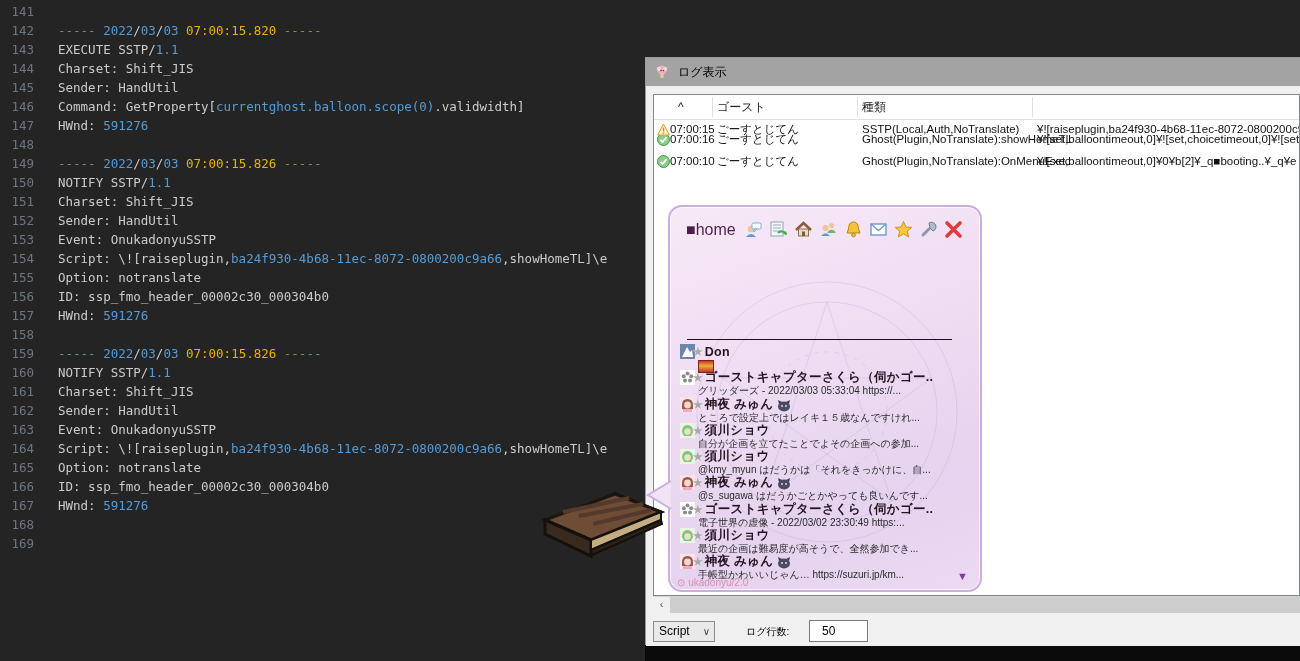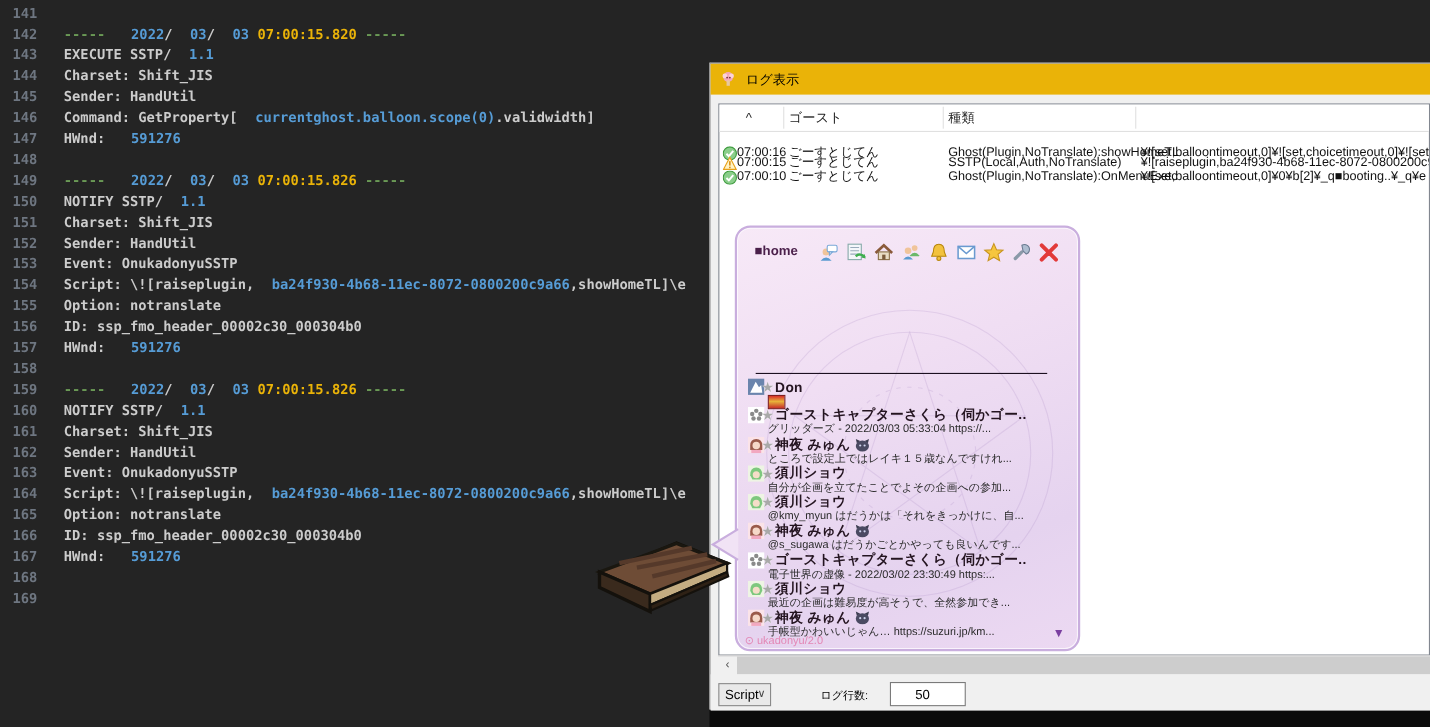--- a/index.html
+++ b/index.html
@@ -3,62 +3,62 @@
 <meta charset="utf-8">
 <style>
   html,body{margin:0;padding:0;}
   body{width:1300px;height:661px;position:relative;overflow:hidden;background:#242424;
        font-family:"Liberation Sans",sans-serif;}
 
   
   .editor{position:absolute;left:0;top:2px;width:645px;height:659px;
           font-family:"DejaVu Sans Mono",monospace;font-size:12.5px;line-height:19px;
           color:#cccccc;white-space:pre;}
-  .editor .line{height:19px;font-weight:bold;}
+  .editor .line{height:19px;}
   .editor .ln{display:inline-block;width:34px;text-align:right;color:#6e7681;margin-right:24px;}
-  .seg-def{color:#cccccc;} .seg-blu{color:#569cd6;margin-left:16px;} .seg-grn{color:#eab308;} .seg-dsh{color:#6a9955;}
+  .seg-def{color:#cccccc;} .seg-blu{color:#569cd6;} .seg-grn{color:#eab308;} .seg-dsh{color:#6a9955;}
 
   
   .dialog{position:absolute;left:645px;top:57px;width:655px;height:588px;background:#f0f0f0;
           border-left:1px solid #9b9b9b;border-top:1px solid #9b9b9b;box-sizing:border-box;z-index:1;}
-  .titlebar{position:absolute;left:0;top:0;right:0;height:28px;background:#eab308;display:flex;align-items:center;}
+  .titlebar{position:absolute;left:0;top:0;right:0;height:28px;background:#a3a3a3;display:flex;align-items:center;}
   .title-icon{width:16px;height:16px;margin:0 8px 0 8px;}
   .title-text{font-size:12px;color:#000;}
   .listarea{position:absolute;left:7px;top:36px;right:0;height:502px;background:#fff;
             border:1px solid #828790;box-sizing:border-box;overflow:hidden;
             font-size:11.5px;color:#111;}
   .lheader{position:absolute;left:0;top:0;right:0;height:24px;background:#fff;border-bottom:1px solid #e0e0e0;}
   .lheader .hcol{position:absolute;top:0;height:24px;line-height:24px;color:#222;font-size:12px;}
   .hdiv{position:absolute;top:2px;width:1px;height:20px;background:#e0e0e0;}
   .lrow{position:absolute;left:0;right:0;height:17px;}
   .lrow span{position:absolute;white-space:nowrap;line-height:17px;}
   .c-time{left:16px;} .c-ghost{left:63px;} .c-kind{left:208px;text-align:center;} .c-content{left:383px;}
   .stat{position:absolute;left:3px;top:2px;width:13px;height:13px;}
 
   .hscroll{position:absolute;left:7px;right:0;top:538px;height:17px;background:#f0f0f0;border-top:1px solid #d4d4d4;}
   .hs-btn{position:absolute;left:0;top:0;width:17px;height:16px;background:#f0f0f0;color:#555;
           font-size:11px;text-align:center;line-height:15px;}
   .hs-thumb{position:absolute;left:17px;top:0;right:0;height:16px;background:#cdcdcd;}
 
   .controls{position:absolute;left:0;right:0;top:555px;height:33px;background:#f0f0f0;}
-  .combo{position:absolute;left:7px;top:8px;width:48px;height:21px;background:#e9e9e9;border:1px solid #8a8a8a;
+  .combo{position:absolute;left:7px;top:8px;width:62px;height:21px;background:#e9e9e9;border:1px solid #8a8a8a;
          box-sizing:border-box;font-size:12px;color:#000;line-height:19px;padding-left:5px;}
   .combo .chev{position:absolute;right:4px;top:0;color:#444;font-size:10px;line-height:19px;}
   .ctl-label{position:absolute;left:100px;top:12px;font-size:10px;color:#000;}
   .ctl-input{position:absolute;left:163px;top:7px;width:45px;height:20px;border:1px solid #7a7a7a;background:#fff;
-             font-size:12px;font-family:"Liberation Sans",sans-serif;padding:0 0 0 22px;}
+             font-size:12px;font-family:"Liberation Sans",sans-serif;padding:0 0 0 12px;}
   .understrip{position:absolute;left:645px;top:645px;width:655px;height:16px;background:#0b0b0b;}
 
   
   .balloon{position:absolute;left:668px;top:205px;width:314px;height:387px;z-index:3;
            background:linear-gradient(160deg,#f7e9f7 0%,#f0def3 35%,#e5d3ef 75%,#ecd9f2 100%);
            border:2px solid #c9aede;border-radius:14px;box-sizing:border-box;
            box-shadow:inset 0 0 0 1px rgba(255,255,255,.7);}
   .wm{position:absolute;left:0;top:20px;pointer-events:none;}
-  .b-home{position:absolute;left:16px;top:14px;font-size:12px;font-weight:bold;color:#4a1f4a;}
+  .b-home{position:absolute;left:16px;top:14px;font-size:16px;font-weight:normal;color:#4a1f4a;}
   .b-icons{position:absolute;left:74px;top:13px;display:flex;gap:6px;}
   .b-icons .bi{width:19px;height:19px;}
   .b-sep{position:absolute;left:17px;top:132px;width:265px;height:1px;background:#1c1020;}
   .b-entries{position:absolute;left:10px;top:137px;right:8px;}
   .b-entry{height:26.3px;overflow:visible;}
   .b-row1{display:flex;align-items:center;height:15px;white-space:nowrap;}
   .b-name{font-size:12.5px;font-weight:bold;color:#241420;margin-left:1px;letter-spacing:.3px;}
   .b-star{color:#a9a9a9;font-size:13px;margin-left:-3px;text-shadow:0 0 1px #fff;}
   .b-av{width:15px;height:15px;flex:0 0 15px;}
   .b-cat{margin-left:4px;width:14px;height:13px;}
@@ -103,21 +103,21 @@
         <div class="lrow" style="top: 36px;">
           <span class="stat"><svg viewBox="0 0 13 13">
               <circle cx="6.5" cy="6.5" r="6" fill="#8ace8a" stroke="#3f9b3f"></circle>
               <path d="M3.4 6.8 L5.6 9 L9.6 4.2" stroke="#fff" stroke-width="1.8" fill="none"></path>
             </svg></span>
           <span class="c-time">07:00:16</span>
           <span class="c-ghost">ごーすとじてん</span>
           <span class="c-kind">Ghost(Plugin,NoTranslate):showHomeTL</span>
           <span class="c-content">¥![set,balloontimeout,0]¥![set,choicetimeout,0]¥![set,a</span>
         </div>
-        <div class="lrow" style="top: 45px;">
+        <div class="lrow" style="top: 26px;">
           <span class="stat"><svg viewBox="0 0 13 13">
               <path d="M6.5 1 L12.3 12 L0.7 12 Z" fill="#fff3c4" stroke="#e8a018"></path>
               <rect x="5.8" y="4.5" width="1.4" height="4" fill="#d88a10"></rect>
               <rect x="5.8" y="9.5" width="1.4" height="1.4" fill="#d88a10"></rect>
             </svg></span>
           <span class="c-time">07:00:15</span>
           <span class="c-ghost">ごーすとじてん</span>
           <span class="c-kind">SSTP(Local,Auth,NoTranslate)</span>
           <span class="c-content">¥![raiseplugin,ba24f930-4b68-11ec-8072-0800200c9</span>
         </div>

